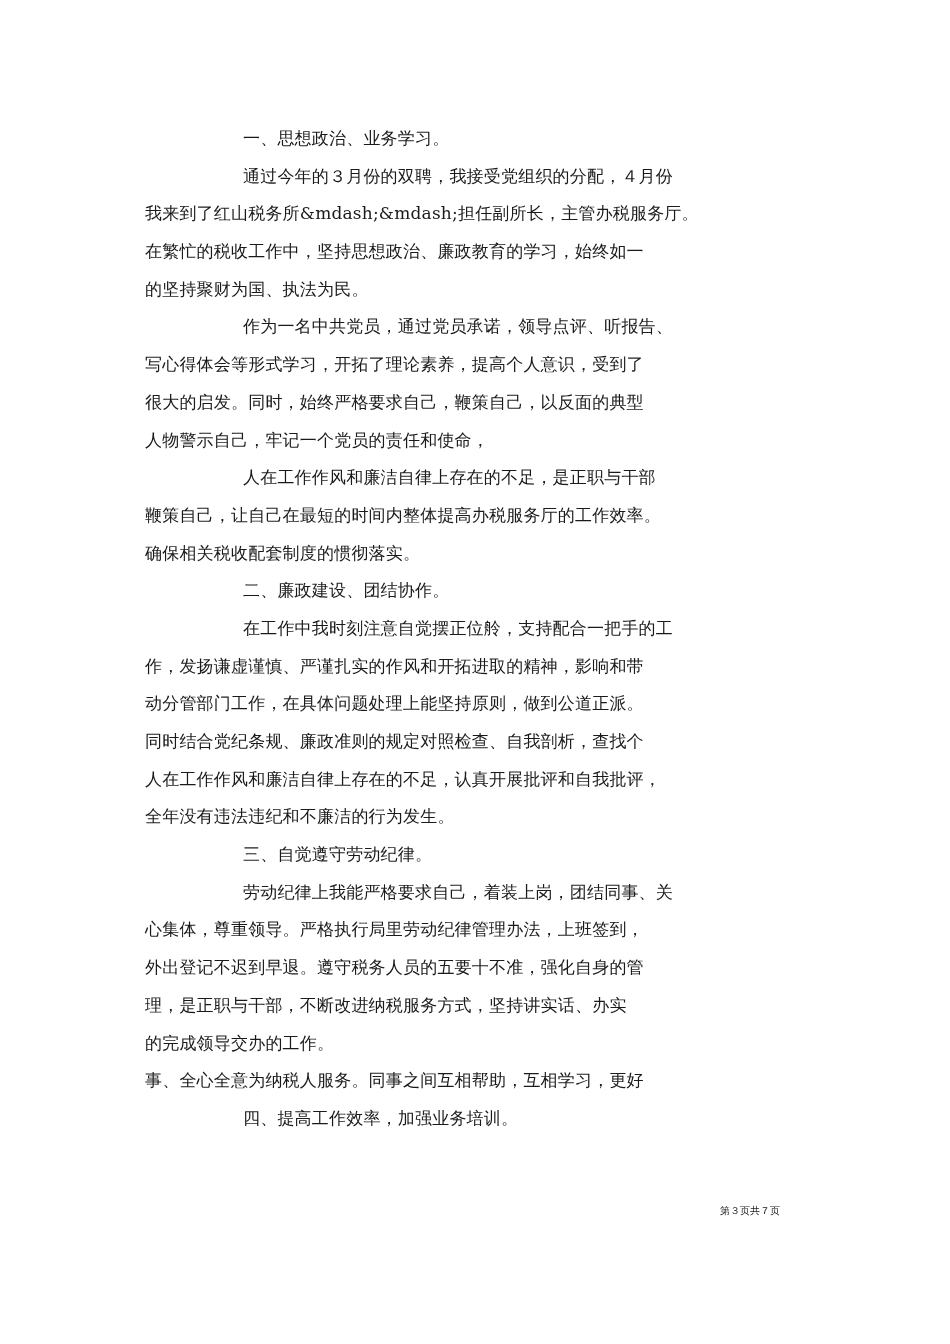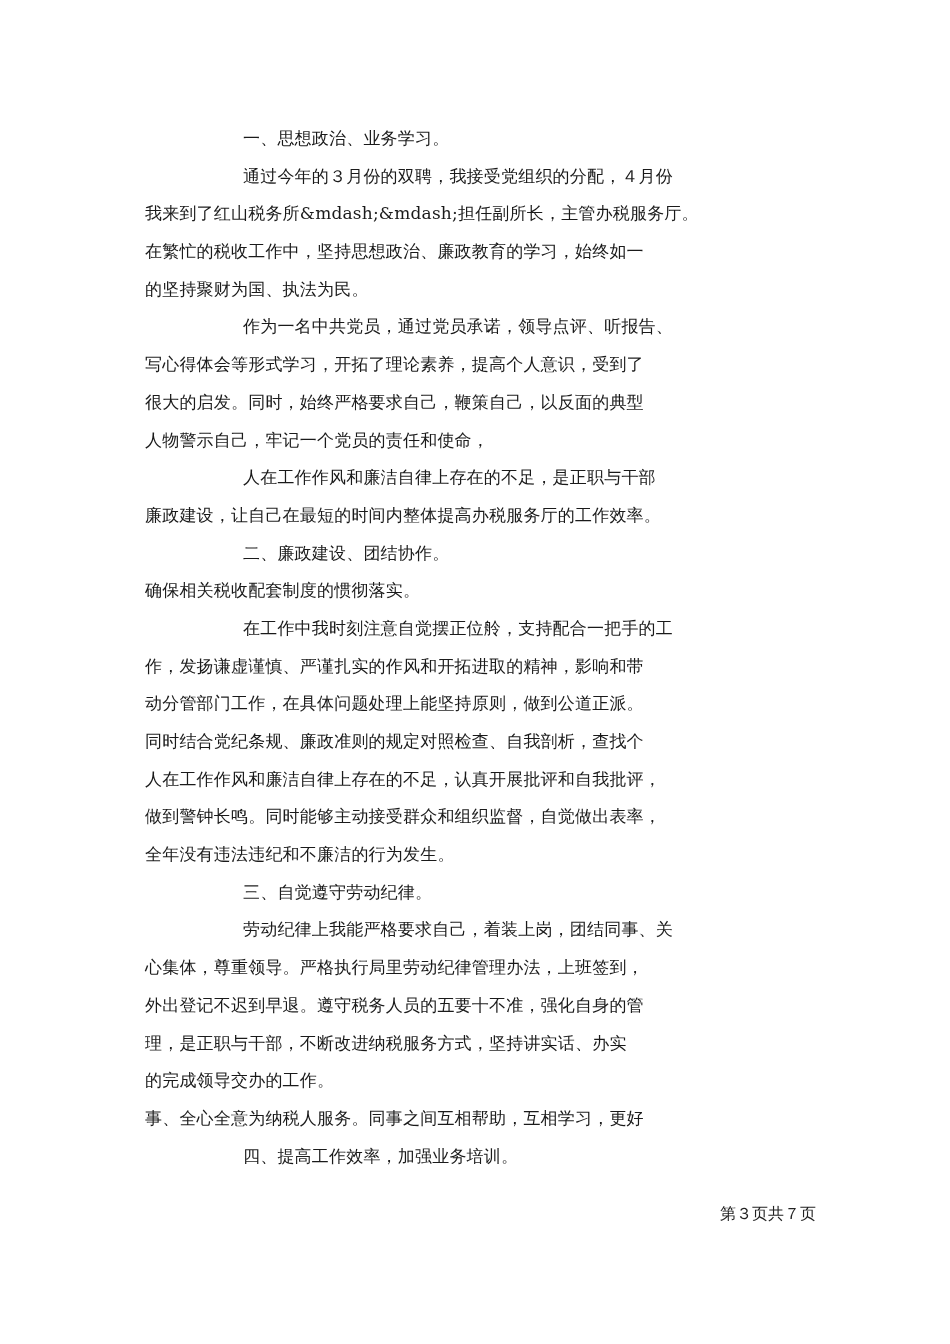--- a/index.html
+++ b/index.html
@@ -3,47 +3,46 @@
 <meta charset="utf-8">
 <style>
   html, body { margin: 0; padding: 0; background: #ffffff; }
   body { width: 950px; height: 1344px; position: relative; overflow: hidden;
          font-family: "DejaVu Serif", "Liberation Serif", serif; color: #1a1a1a; }
   .page { position: absolute; left: 0; top: 0; width: 950px; height: 1344px; background: #fff; }
   .body-text { position: absolute; left: 145px; top: 120px; width: 690px; }
   .line { height: 37.7px; line-height: 37.7px; font-size: 17px; white-space: nowrap;
           letter-spacing: 0.2px; }
   .line.indent { padding-left: 98px; }
-  .footer { position: absolute; left: 720px; top: 1204px; font-size: 16px; color: #222;
+  .footer { position: absolute; left: 720px; top: 1204px; font-size: 10px; color: #222;
             font-family: Liberation Sans, sans-serif; }
 </style>
 </head>
 <body>
 
 <div class="page">
   <div class="body-text" id="body-text">
       <div class="line indent">一、思想政治、业务学习。</div>
       <div class="line indent">通过今年的３月份的双聘，我接受党组织的分配，４月份</div>
       <div class="line">我来到了红山税务所&amp;mdash;&amp;mdash;担任副所长，主管办税服务厅。</div>
       <div class="line">在繁忙的税收工作中，坚持思想政治、廉政教育的学习，始终如一</div>
       <div class="line">的坚持聚财为国、执法为民。</div>
       <div class="line indent">作为一名中共党员，通过党员承诺，领导点评、听报告、</div>
       <div class="line">写心得体会等形式学习，开拓了理论素养，提高个人意识，受到了</div>
       <div class="line">很大的启发。同时，始终严格要求自己，鞭策自己，以反面的典型</div>
       <div class="line">人物警示自己，牢记一个党员的责任和使命，</div>
       <div class="line indent">人在工作作风和廉洁自律上存在的不足，是正职与干部</div>
-      <div class="line">廉政建设，让自己在最短的时间内整体提高办税服务厅的工作效率。</div>
+      <div class="line">鞭策自己，让自己在最短的时间内整体提高办税服务厅的工作效率。</div>
+      <div class="line">确保相关税收配套制度的惯彻落实。</div>
       <div class="line indent">二、廉政建设、团结协作。</div>
-      <div class="line">确保相关税收配套制度的惯彻落实。</div>
       <div class="line indent">在工作中我时刻注意自觉摆正位舲，支持配合一把手的工</div>
       <div class="line">作，发扬谦虚谨慎、严谨扎实的作风和开拓进取的精神，影响和带</div>
       <div class="line">动分管部门工作，在具体问题处理上能坚持原则，做到公道正派。</div>
       <div class="line">同时结合党纪条规、廉政准则的规定对照检查、自我剖析，查找个</div>
       <div class="line">人在工作作风和廉洁自律上存在的不足，认真开展批评和自我批评，</div>
-      <div class="line">做到警钟长鸣。同时能够主动接受群众和组织监督，自觉做出表率，</div>
       <div class="line">全年没有违法违纪和不廉洁的行为发生。</div>
       <div class="line indent">三、自觉遵守劳动纪律。</div>
       <div class="line indent">劳动纪律上我能严格要求自己，着装上岗，团结同事、关</div>
       <div class="line">心集体，尊重领导。严格执行局里劳动纪律管理办法，上班签到，</div>
       <div class="line">外出登记不迟到早退。遵守税务人员的五要十不准，强化自身的管</div>
       <div class="line">理，是正职与干部，不断改进纳税服务方式，坚持讲实话、办实</div>
       <div class="line">的完成领导交办的工作。</div>
       <div class="line">事、全心全意为纳税人服务。同事之间互相帮助，互相学习，更好</div>
       <div class="line indent">四、提高工作效率，加强业务培训。</div>
     </div>

